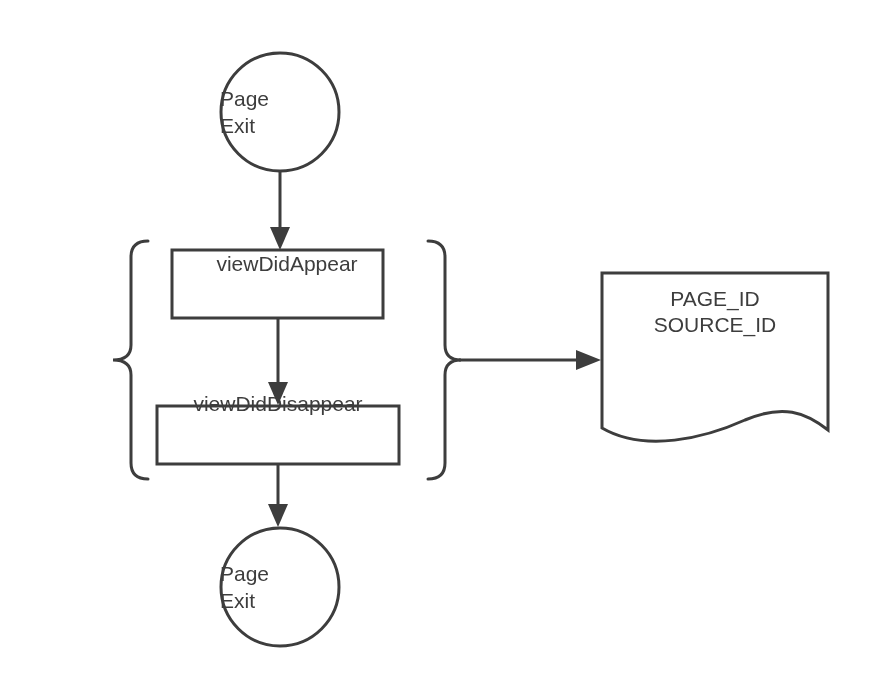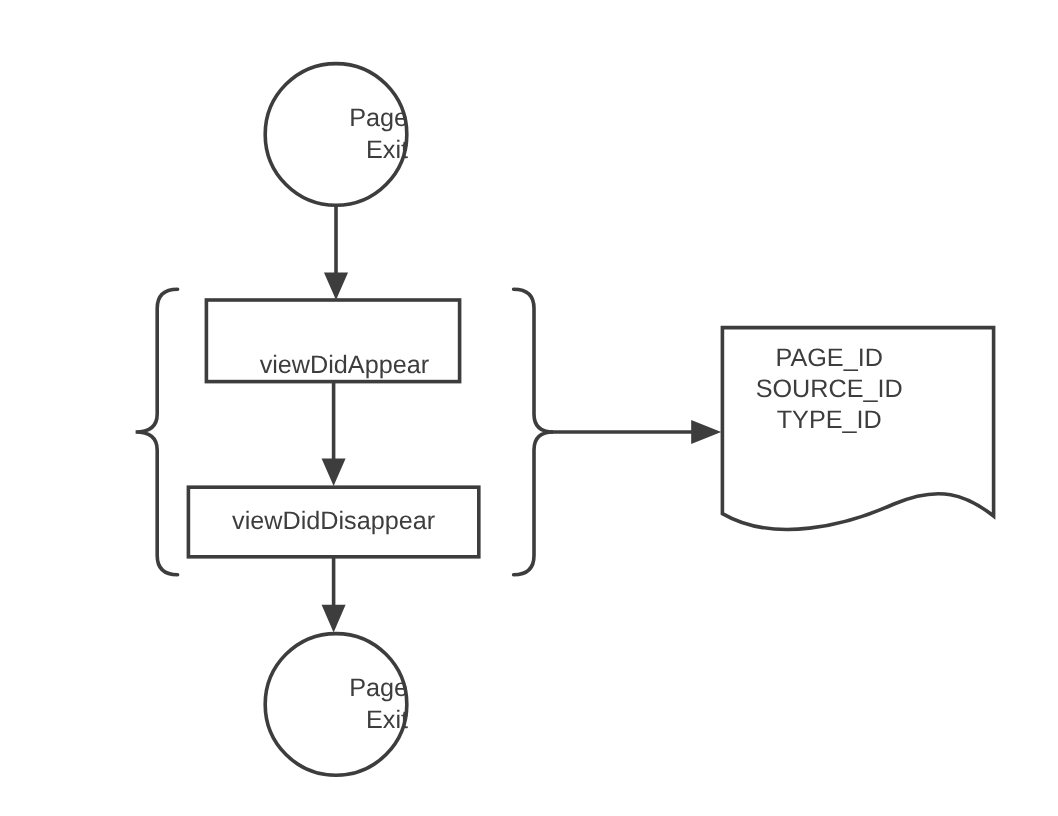--- a/index.html
+++ b/index.html
@@ -17,34 +17,34 @@
     color: #3d3d3d;
   }
   #diagram-svg {
     position: absolute;
     left: 0;
     top: 0;
   }
   .label {
     position: absolute;
     display: flex;
-    align-items: flex-end;
+    align-items: flex-start;
     justify-content: center;
     text-align: center;
     font-size: 21px;
     line-height: 27px;
     color: #3d3d3d;
     white-space: nowrap;
   }
   .label-col {
     flex-direction: column;
   }
   .doc-label {
     position: absolute;
-    left: 578px;
+    left: 602px;
     top: 286px;
     width: 226px;
     text-align: center;
     font-size: 21px;
     line-height: 26px;
     color: #3d3d3d;
   }
   .shape-stroke {
     fill: #ffffff;
     stroke: #3d3d3d;
@@ -112,16 +112,15 @@
   <div class="label" style="left:157px; top:390px; width:242px; height:58px;">viewDidDisappear</div>
 
   <div class="label label-col" style="left:220px; top:528px; width:120px; height:118px;">
     <span>Page</span>
     <span>Exit</span>
   </div>
 
   <div class="doc-label">
     <div>PAGE_ID</div>
     <div>SOURCE_ID</div>
-    <div>TYPE_ID</div>
   </div>
 
 </div>
 
 </body></html>

